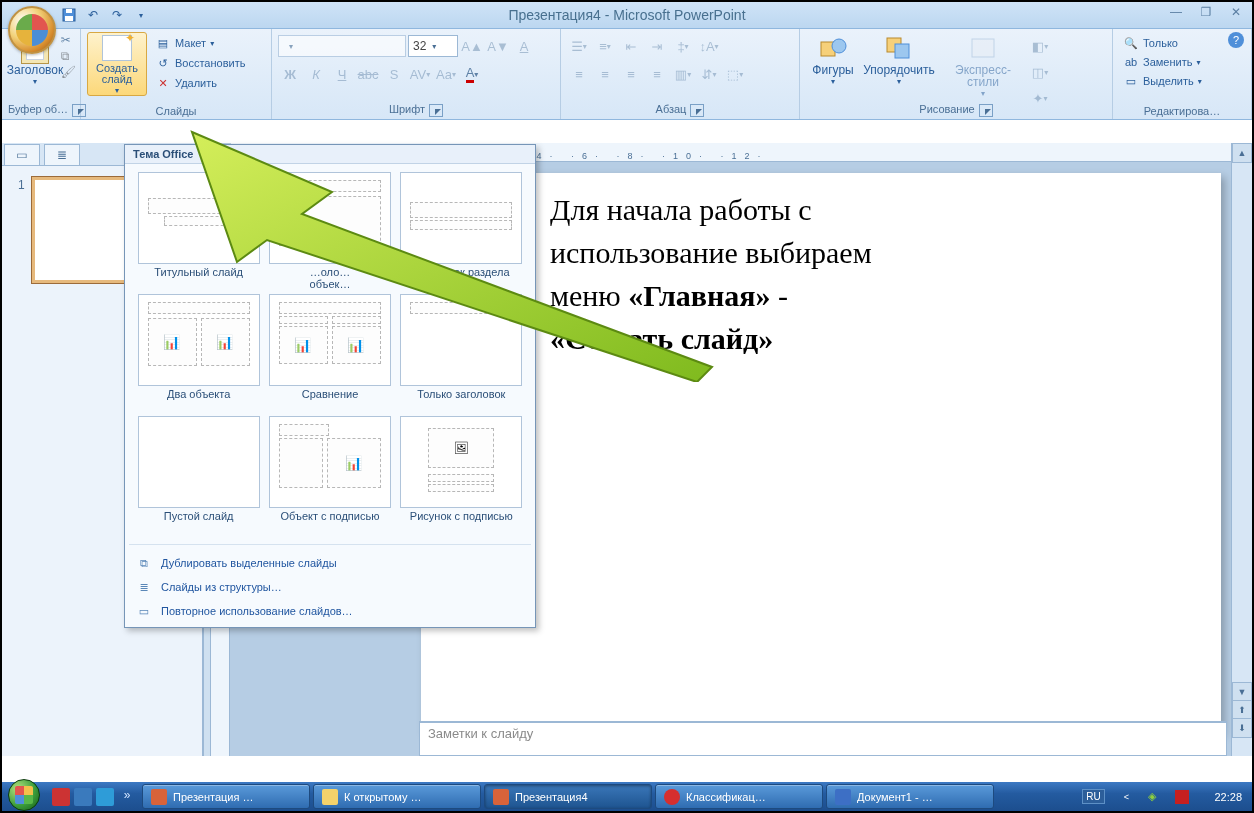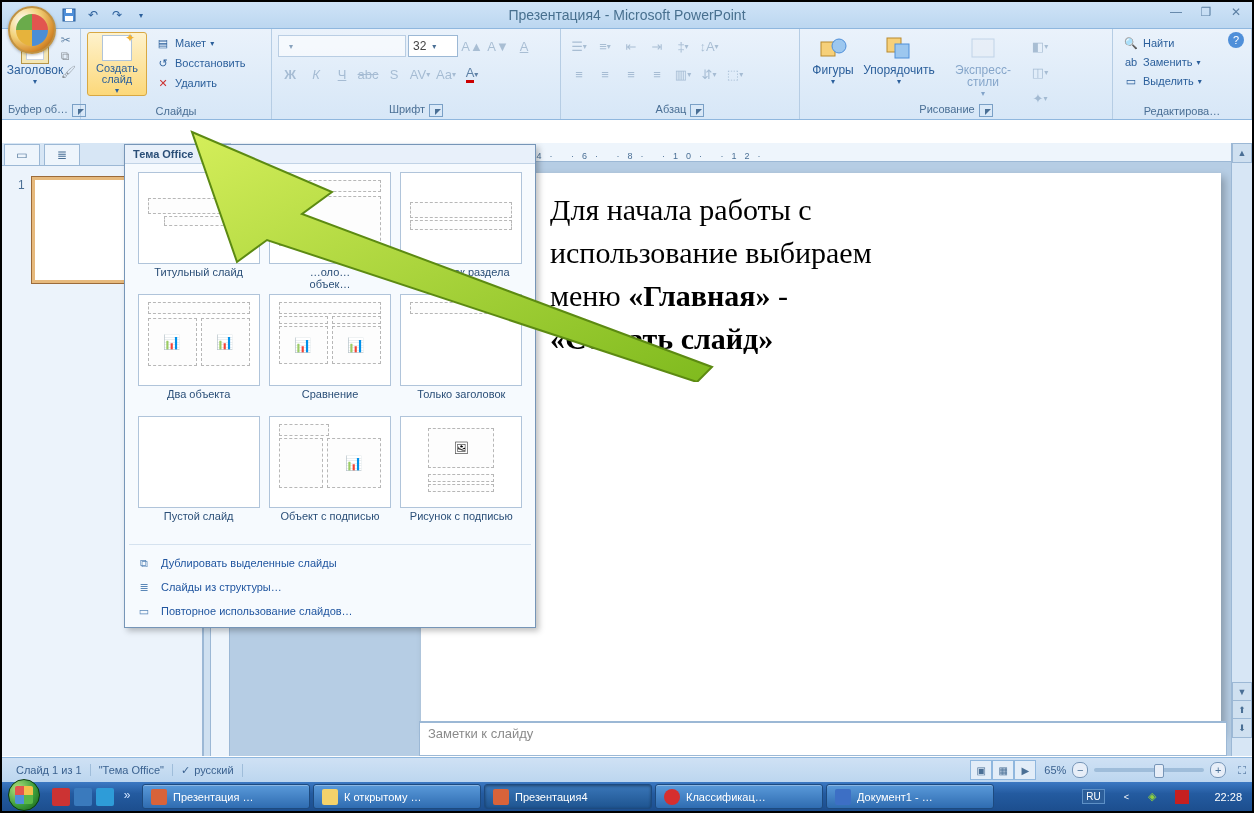--- a/index.html
+++ b/index.html
@@ -272,21 +272,21 @@
           <div class="tbtn dim">✦<span style="font-size:8px">▾</span></div>
         </div>
       </div>
       <div class="group-label"><span>Рисование</span><span class="dlg"></span></div>
     </div>
 
     <div class="group" style="flex:1">
       <div style="display:flex;flex-direction:column;gap:1px;padding-top:2px">
         <div class="smallbtn">
             <span class="ic">🔍</span>
-            <span>Найти</span>
+            <span>Только</span>
           </div>
         <div class="smallbtn">
             <span class="ic">ab</span>
             <span>Заменить</span>
             <span style="font-size:8px">▾</span>
           </div>
         <div class="smallbtn">
             <span class="ic">▭</span>
             <span>Выделить</span>
             <span style="font-size:8px">▾</span>
@@ -444,42 +444,20 @@
   <svg class="arrow-overlay" viewBox="0 0 600 260">
     <defs>
       <linearGradient id="g" x1="0" y1="0" x2="1" y2="1">
         <stop offset="0" stop-color="#d4ee5a"></stop>
           <stop offset="1" stop-color="#7fba1e"></stop>
       </linearGradient>
     </defs>
     <polygon points="40,10 180,70 150,92 560,245 545,260 115,118 85,140" fill="url(#g)" stroke="#5c8a12" stroke-width="2"></polygon>
   </svg>
 
-  <div class="status">
-    <div class="seg">Слайд 1 из 1</div>
-    <div class="seg">"Тема Office"</div>
-    <div class="seg" style="display:flex;gap:4px;align-items:center">
-        <span>✓</span>
-        <span>русский</span>
-      </div>
-    <div class="viewbtns">
-      <div class="vb">▣</div>
-      <div class="vb">▦</div>
-      <div class="vb">▶</div>
-    </div>
-    <div class="zoom">
-      <span>65%</span>
-      <div class="zb">−</div>
-      <div class="slider">
-          <div class="hdl"></div>
-        </div>
-      <div class="zb">+</div>
-      <div class="vb" style="margin-left:6px">⛶</div>
-    </div>
-  </div>
 
   <div class="taskbar">
     <div class="start">
         <div class="start-orb"></div>
       </div>
     <div class="tray-ql">
       <div class="qi" style="background:#c33;border-radius:2px"></div>
       <div class="qi" style="background:#3a7abd;border-radius:2px"></div>
       <div class="qi" style="background:#2e9cd8;border-radius:2px"></div>
       <div class="qi" style="color:#cfe3ff;text-align:center">»</div>

